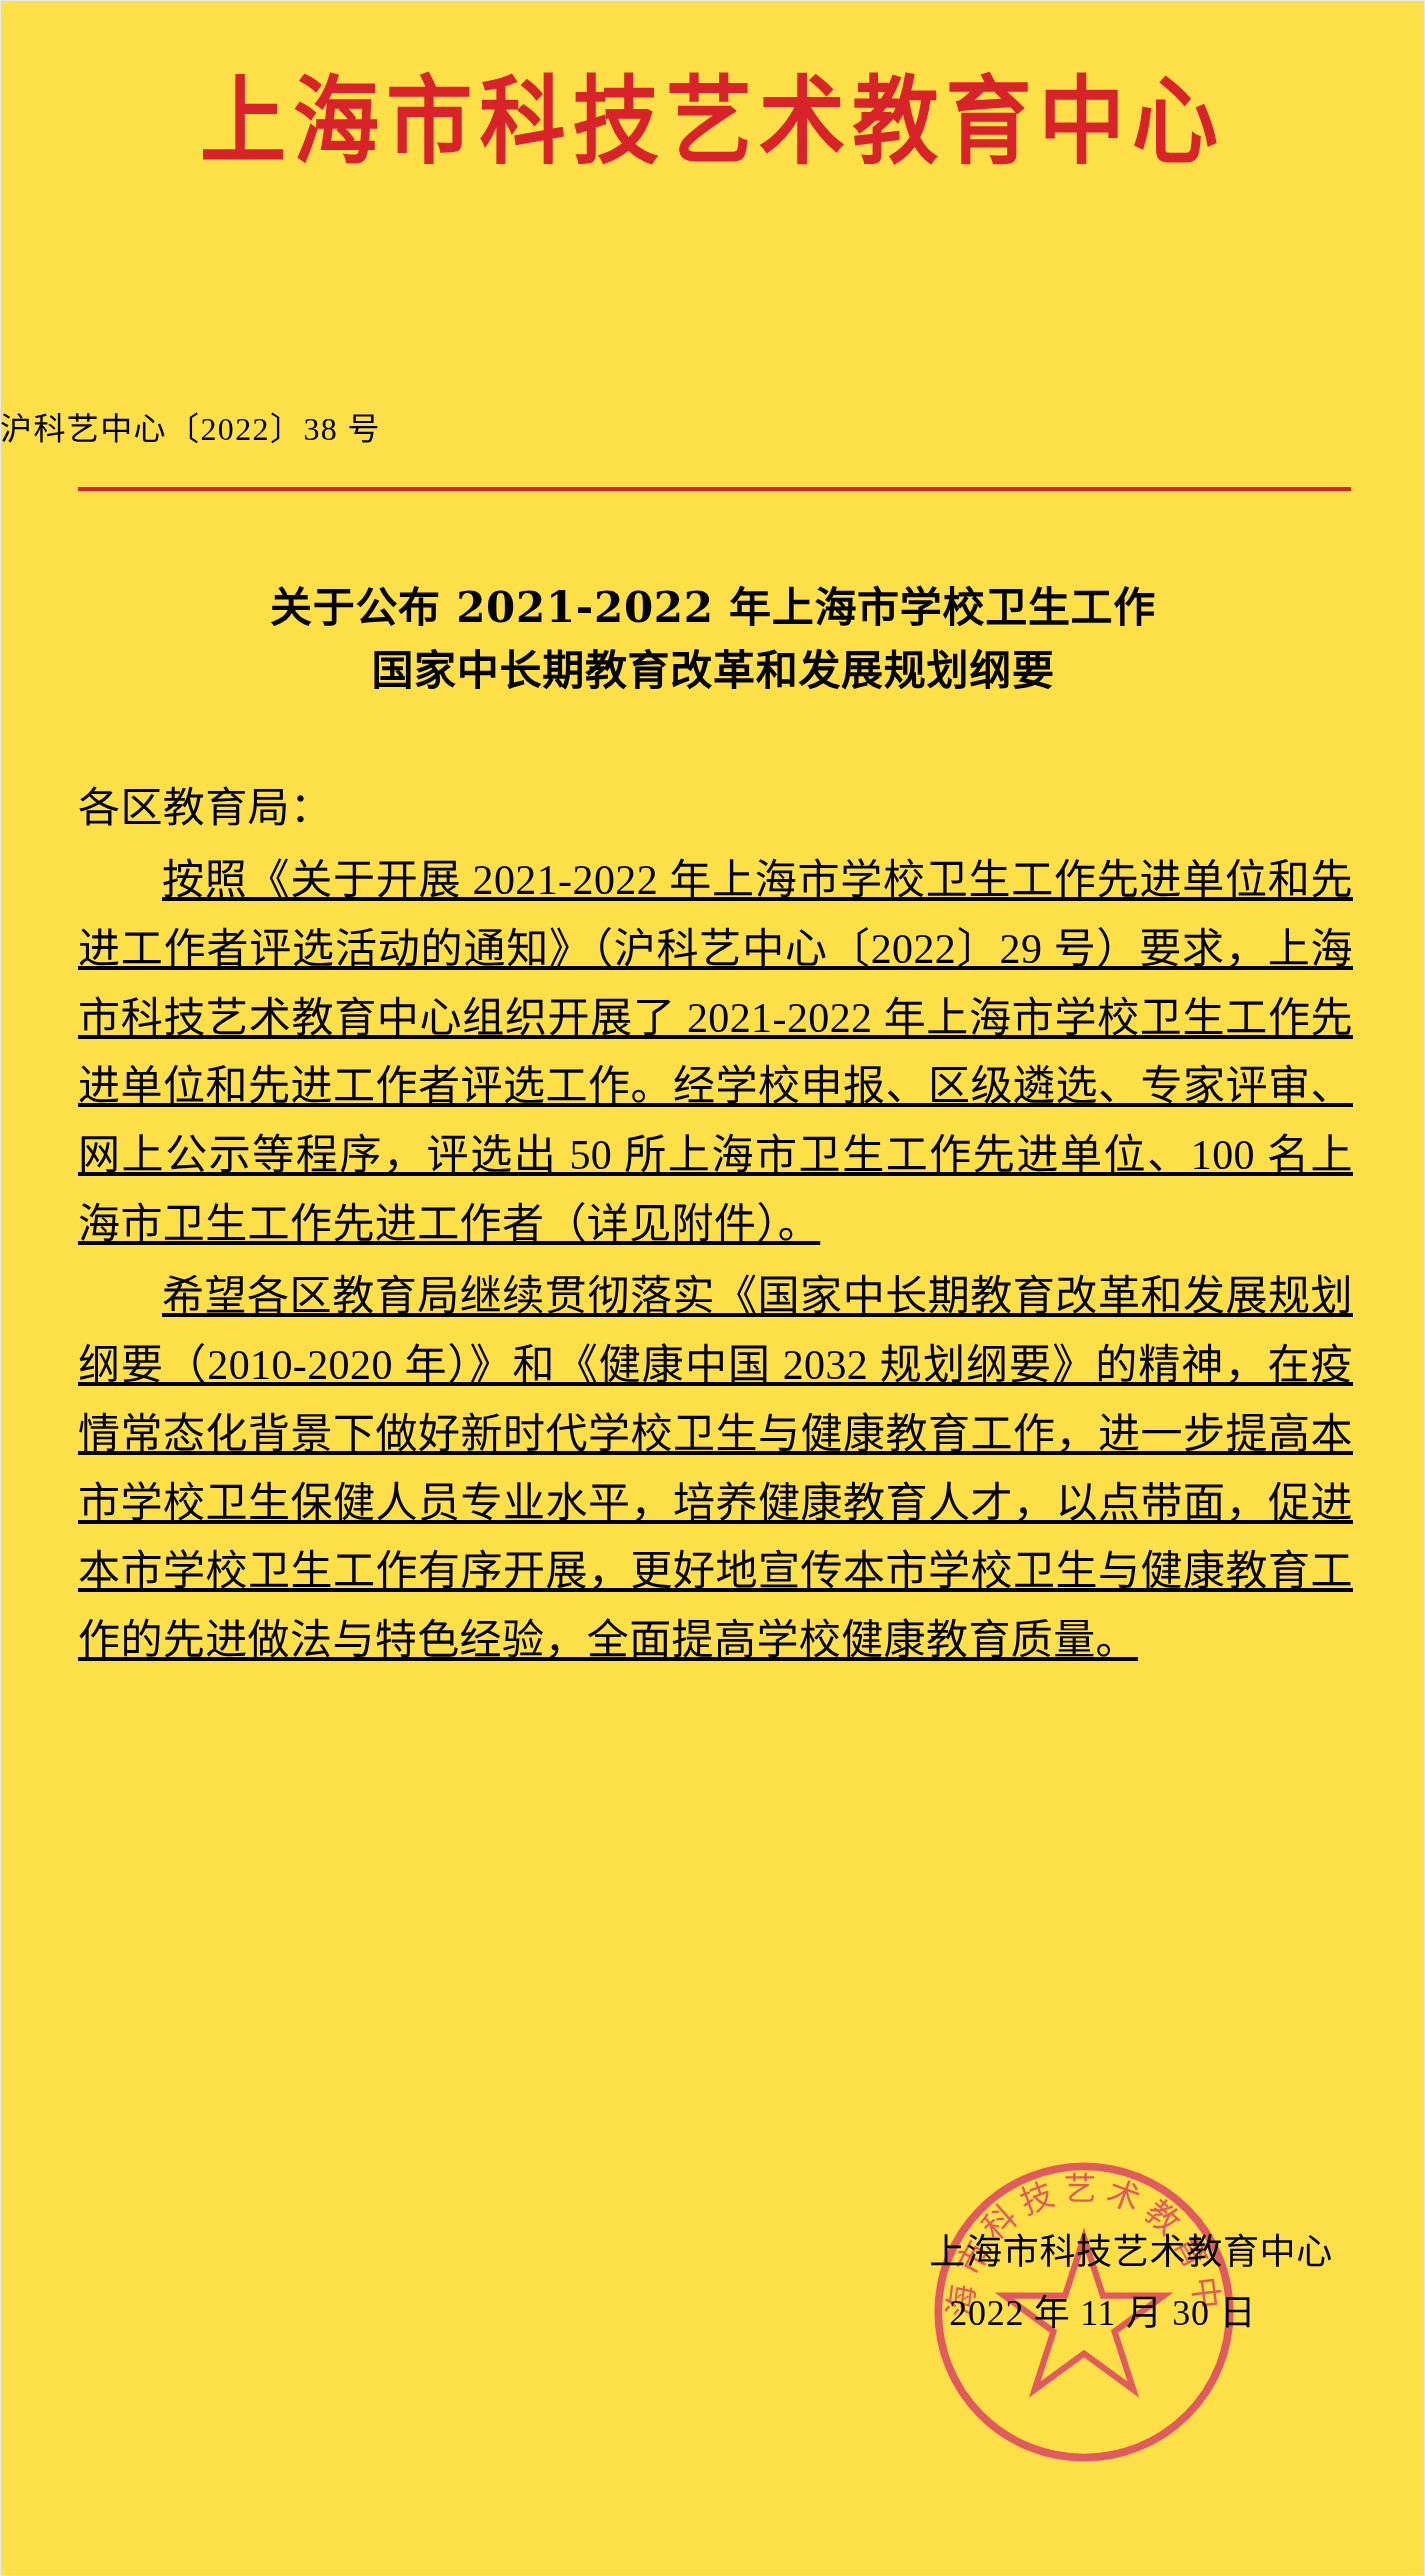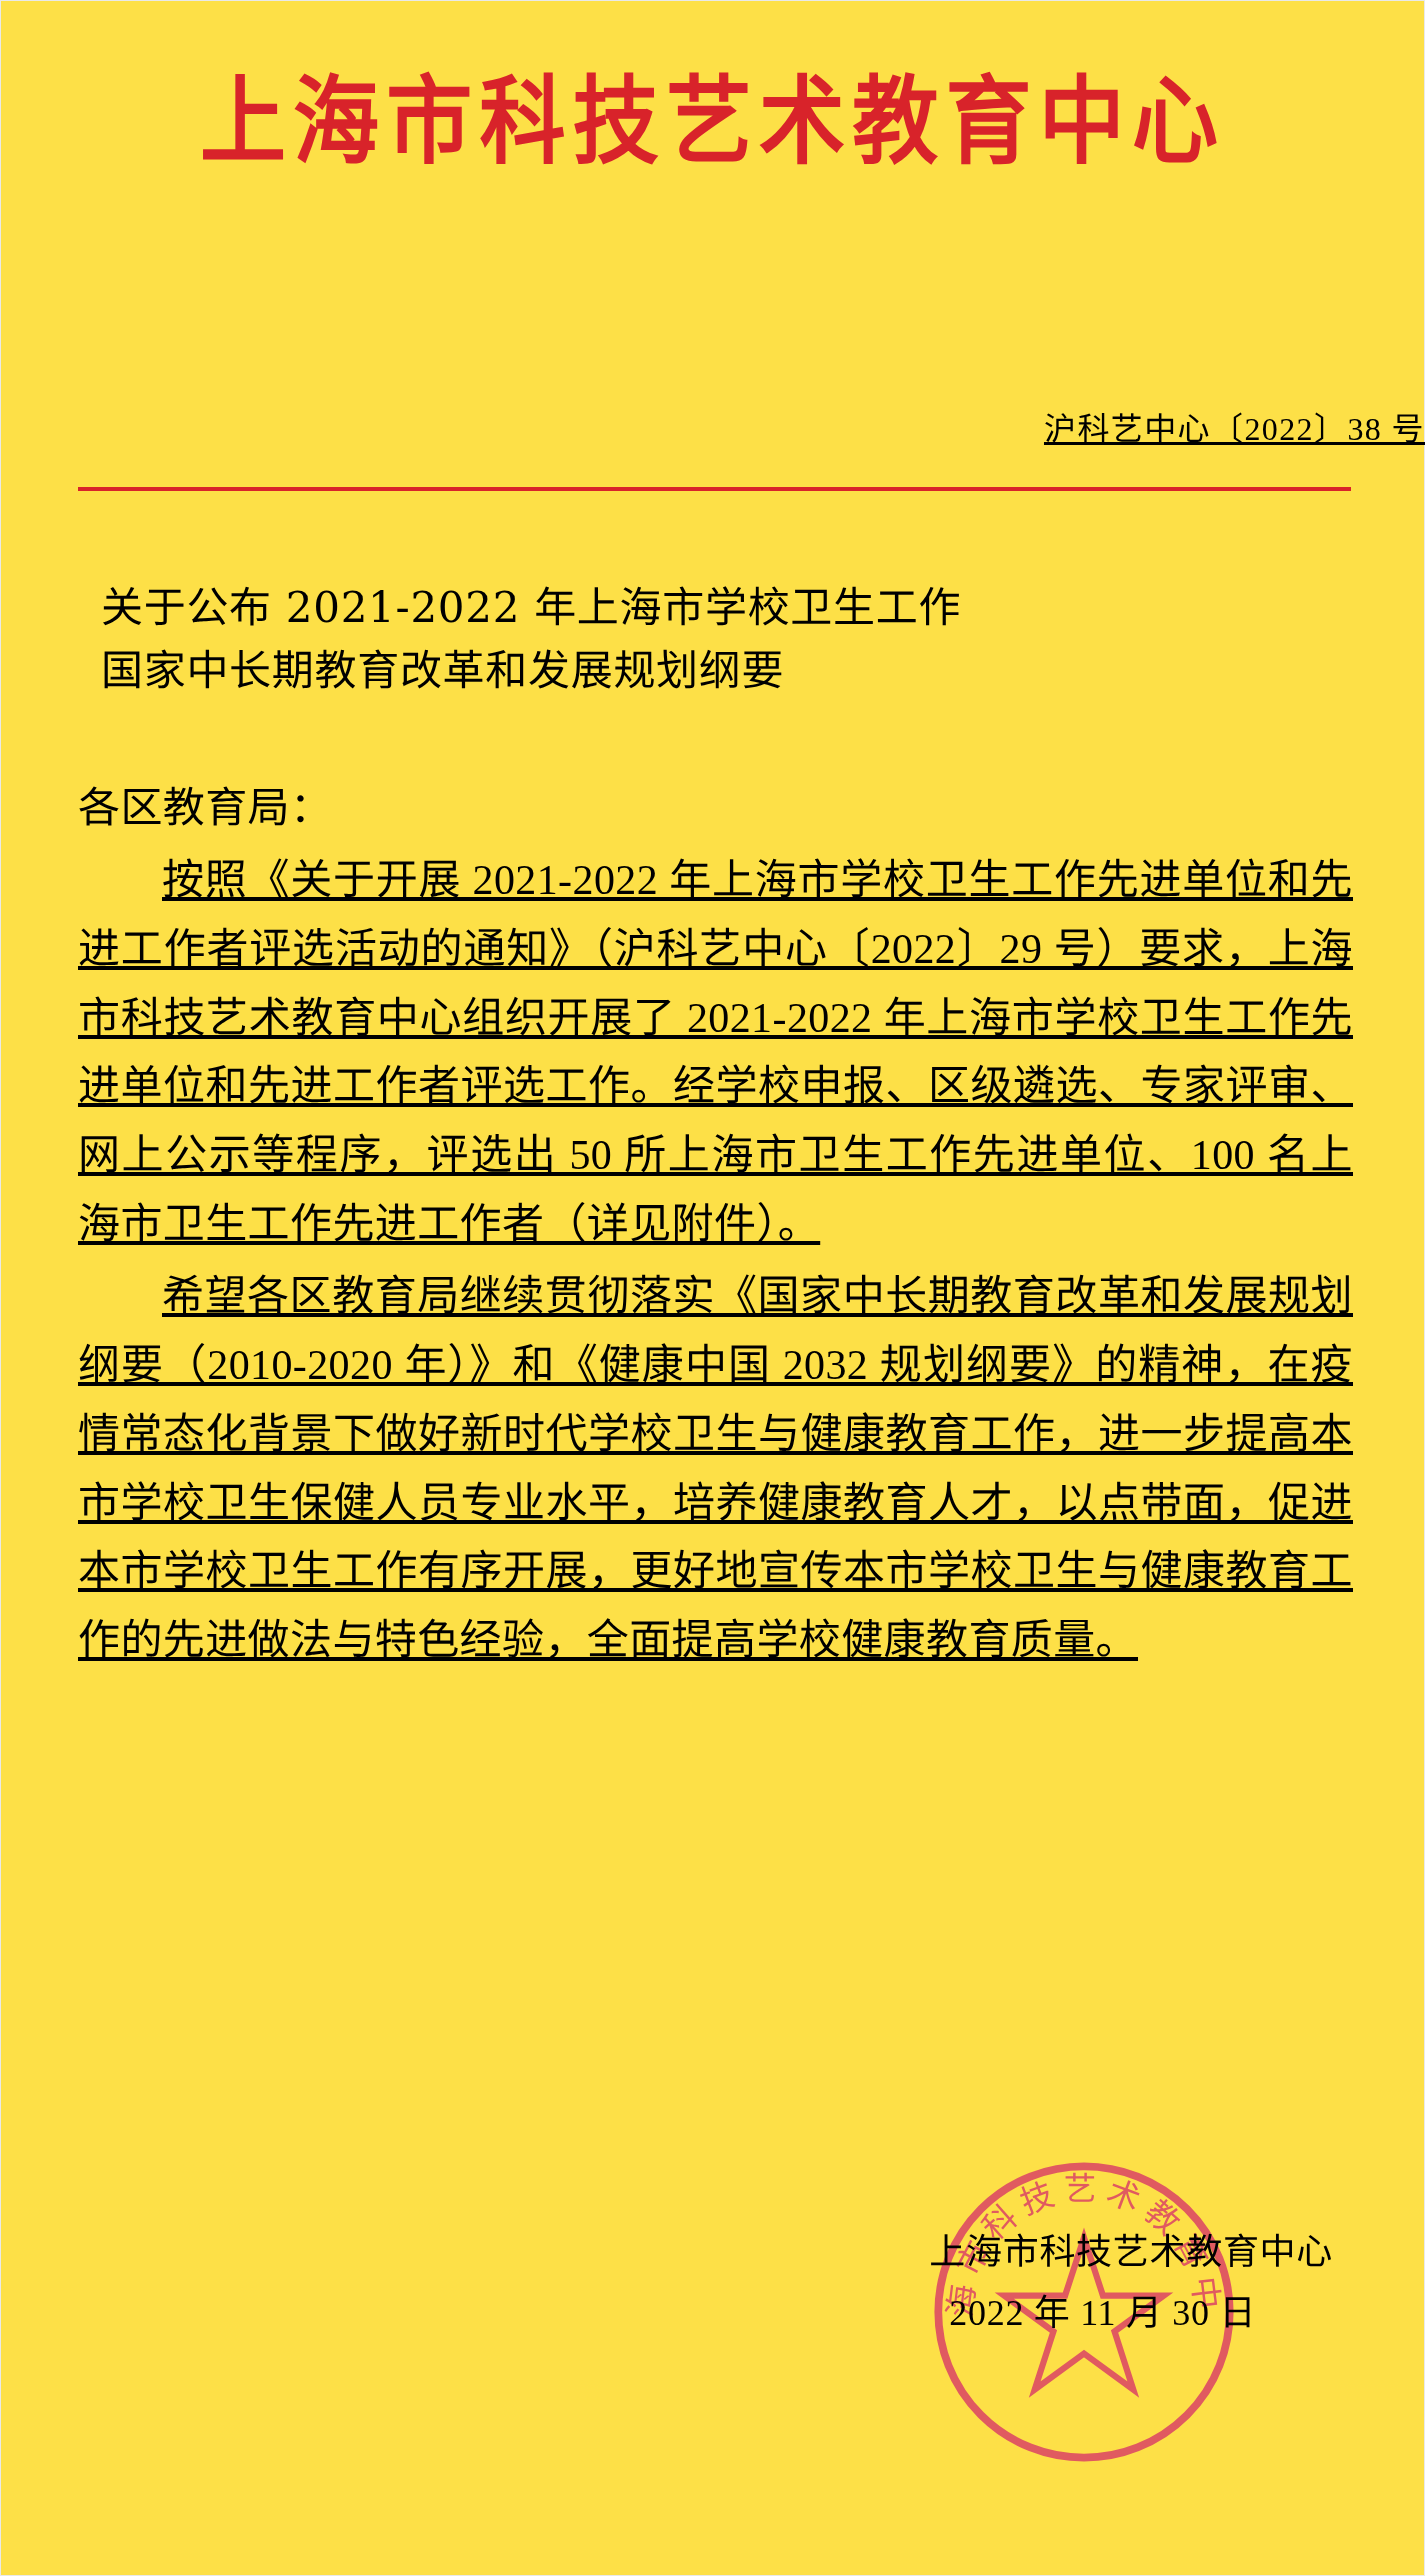--- a/index.html
+++ b/index.html
@@ -42,45 +42,44 @@
     transform: scaleY(1.12);
     transform-origin: center top;
   }
 
   
   .doc-number {
     position: absolute;
     top: 403px;
     left: 0;
     width: 100%;
-    text-align: right;
+    text-align: left;
     font-size: 32px;
     letter-spacing: 1.4px;
     font-family: "Liberation Serif", "DejaVu Serif", serif;
-    text-decoration: underline;
   }
 
   
   .red-rule {
     position: absolute;
     top: 487px;
     left: 78px;
     width: 1273px;
     height: 4.3px;
     background: #d8232a;
   }
 
   
   .doc-title {
     position: absolute;
     top: 576px;
     left: 101px;
     width: 1224px;
-    text-align: left;
-    font-weight: normal;
+    text-align: center;
+    font-weight: bold;
     font-size: 42px;
     line-height: 1.5;
     letter-spacing: 0.7px;
     font-family: "DejaVu Serif", "Liberation Serif", serif;
   }
   .doc-title .line2 {
     display: block;
   }
 
   

